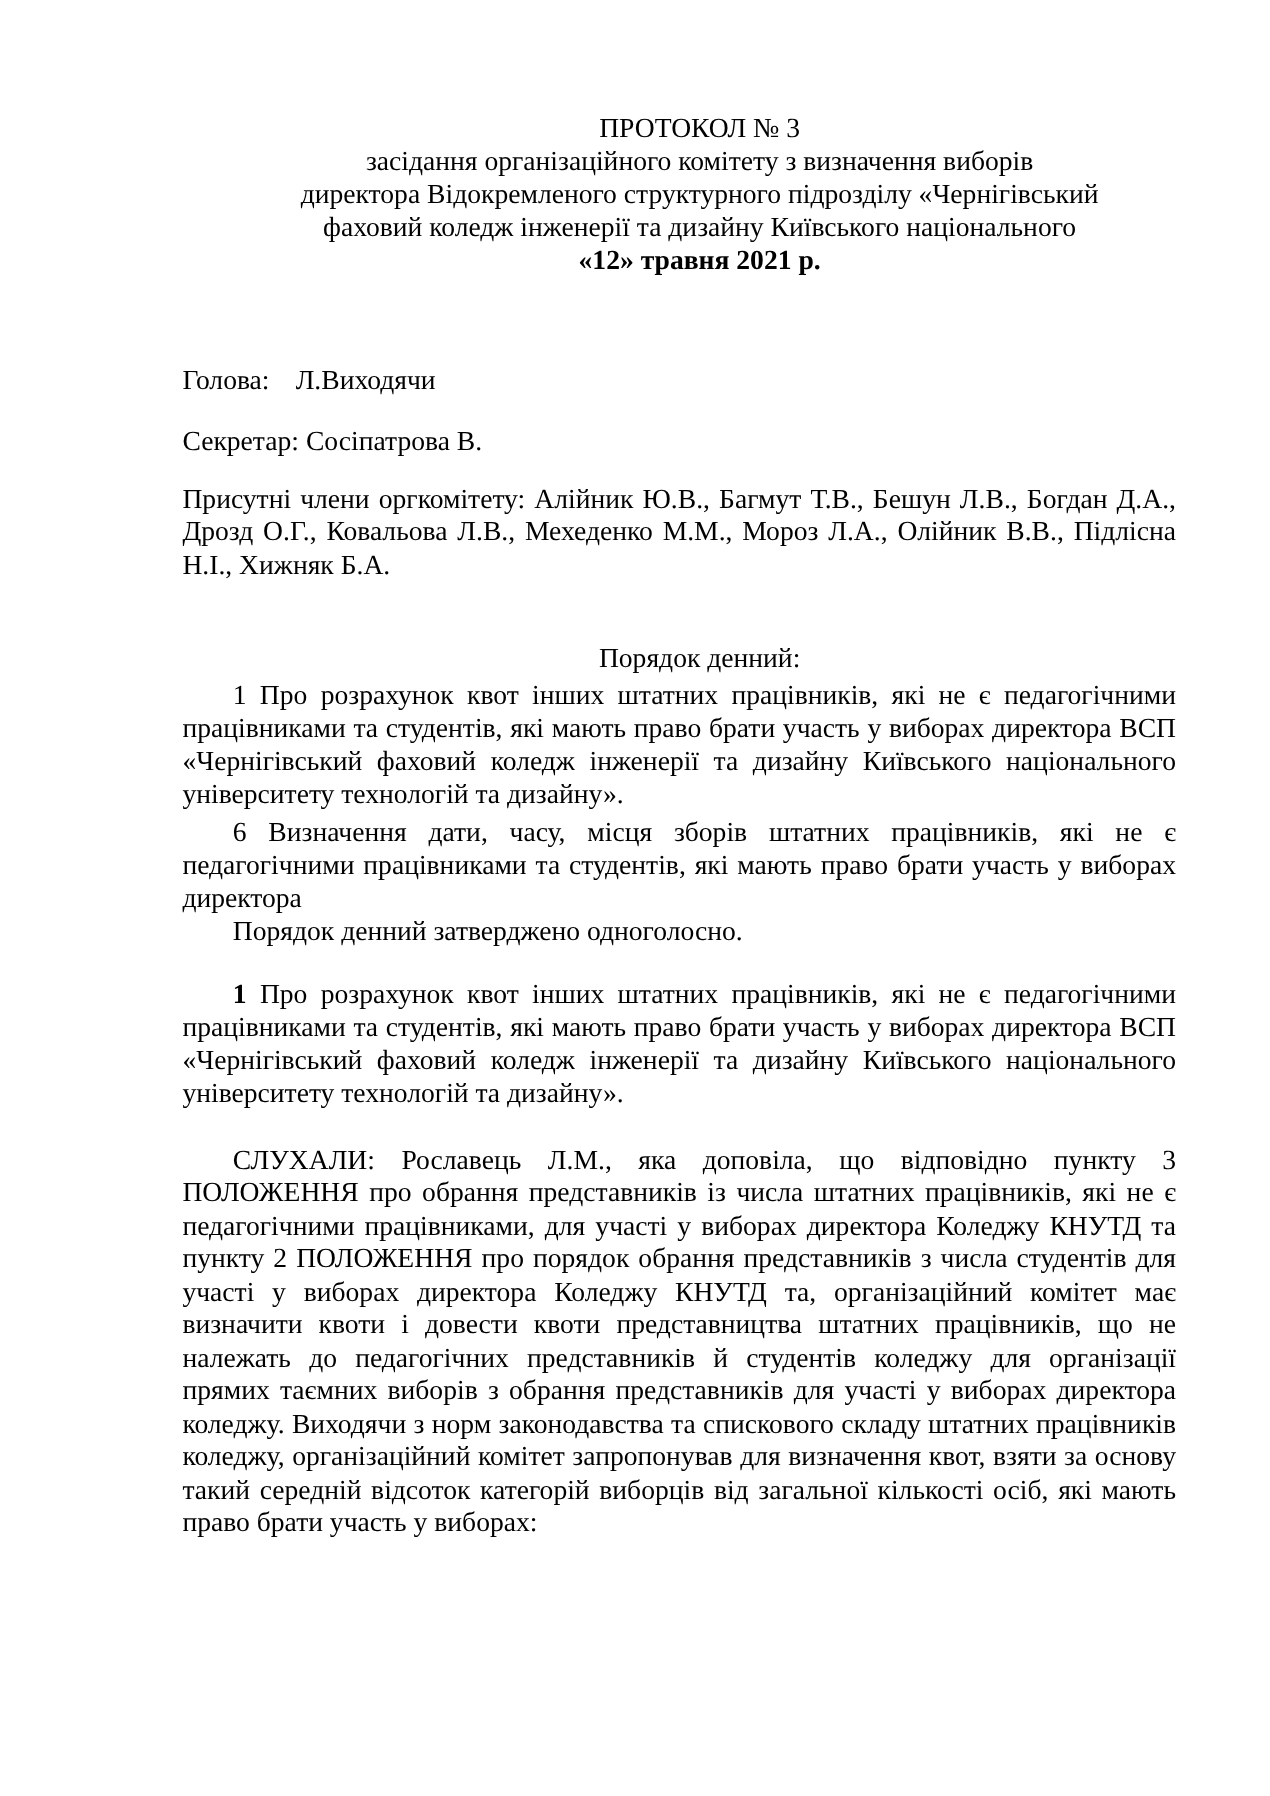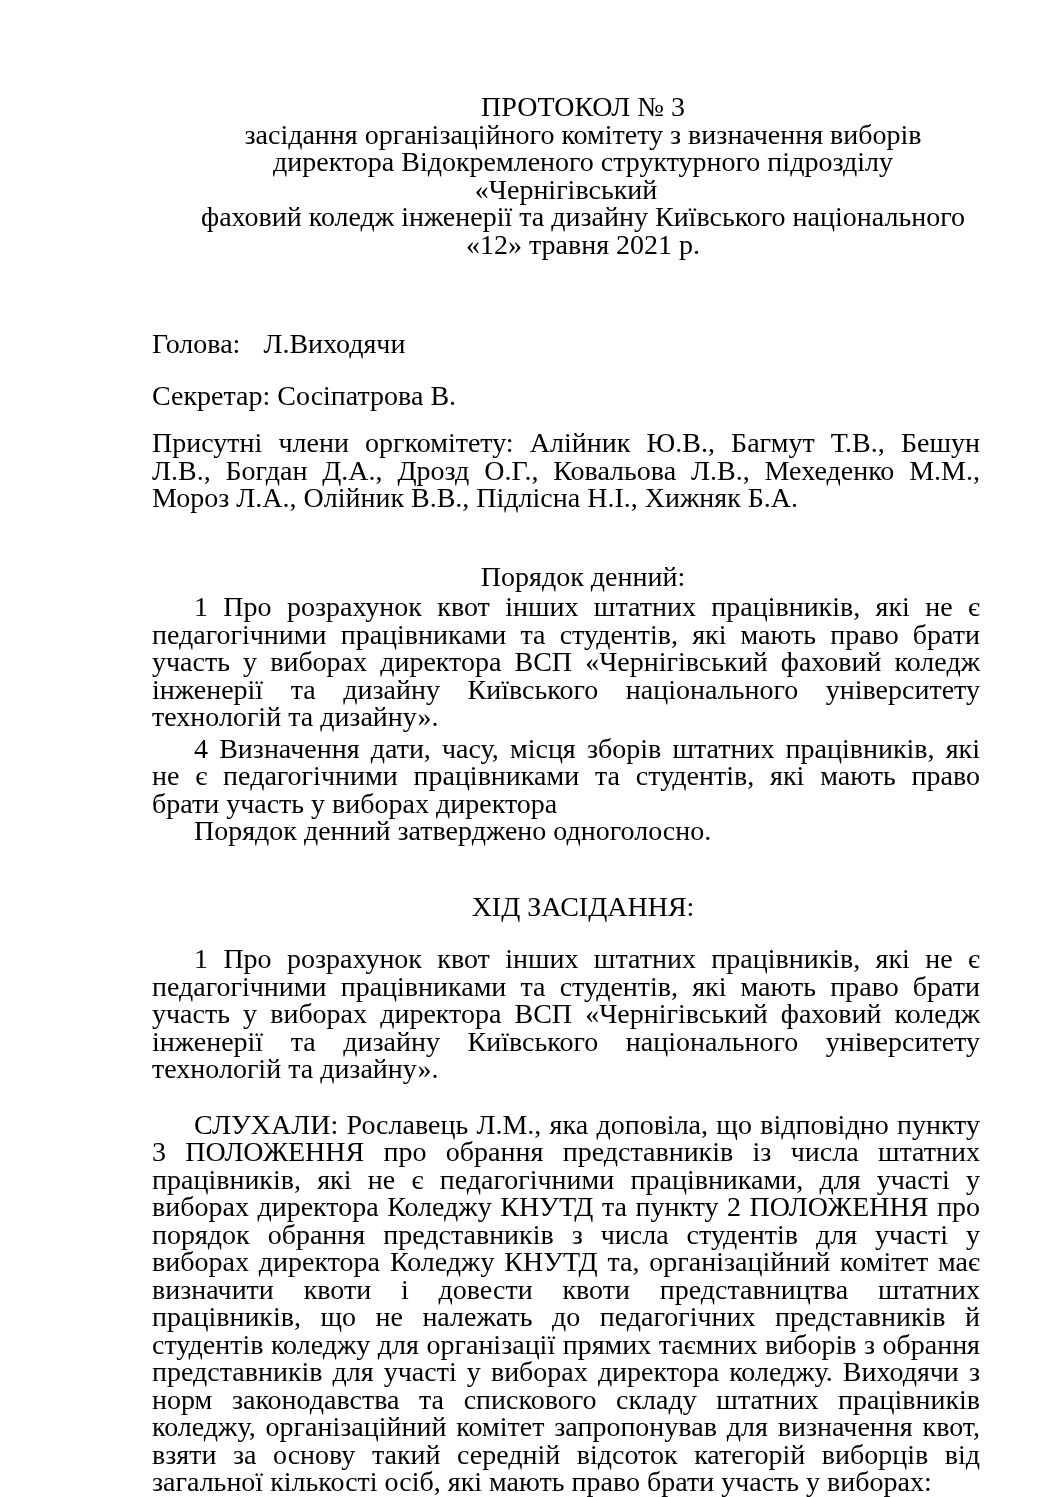--- a/index.html
+++ b/index.html
@@ -9,28 +9,28 @@
     height: 1497px;
     overflow: hidden;
     font-family: "Liberation Serif", "DejaVu Serif", serif;
     color: #000000;
   }
   .page {
     width: 1058px;
     height: 1497px;
     background: #ffffff;
     padding: 93px 78px 0 152px;
-    font-size: 28px;
+    font-size: 23px;
     line-height: 27.5px;
     overflow: hidden;
   }
   .c   { text-align: center; text-indent: 34px; }  
   .j   { text-align: justify; }
   .ind { text-indent: 42px; }
-  .b   { font-weight: normal; }
+  .b   { font-weight: bold; }
   .chair-gap { margin-right: 16px; }
   .mt72 { margin-top: 72px; }
   .mt24 { margin-top: 24px; }
   .mt20 { margin-top: 20px; }
   .mt51 { margin-top: 51px; }
   .mt3  { margin-top: 3px; }
   .mt4  { margin-top: 4px; }
   .mt48 { margin-top: 48px; }
   .mt25 { margin-top: 25px; }
   .mt28 { margin-top: 28px; }
@@ -50,23 +50,22 @@
 
   <p class="mt72"><span class="chair-gap">Голова:</span> <span>Л.Виходячи</span></p>
 
   <p class="mt24"><span>Секретар:</span> <span>Сосіпатрова В.</span></p>
 
   <p class="j mt20">Присутні члени оргкомітету: Алійник Ю.В., Багмут Т.В., Бешун Л.В., Богдан Д.А., Дрозд О.Г., Ковальова Л.В., Мехеденко М.М., Мороз Л.А., Олійник В.В., Підлісна Н.І., Хижняк Б.А.</p>
 
   <div>
     <div class="c mt51">Порядок денний:</div>
     <p class="j ind mt3">1 Про розрахунок квот інших штатних працівників, які не є педагогічними працівниками та студентів, які мають право брати участь у виборах директора ВСП «Чернігівський фаховий коледж інженерії та дизайну Київського національного університету технологій та дизайну».</p>
-    <p class="j ind mt4">4 Визначення дати, часу, місця зборів  штатних працівників, які не є педагогічними працівниками та студентів, які мають право брати участь у виборах директора</p>
+    <p class="j ind mt4">6 Визначення дати, часу, місця зборів  штатних працівників, які не є педагогічними працівниками та студентів, які мають право брати участь у виборах директора</p>
     <p class="ind">Порядок денний затверджено одноголосно.</p>
   </div>
 
   <div>
-    <div class="c b mt48">ХІД ЗАСІДАННЯ:</div>
     <p class="j ind mt25"><span class="b">1</span> <span>Про розрахунок квот інших штатних працівників, які не є педагогічними працівниками та студентів, які мають право брати участь у виборах директора ВСП «Чернігівський фаховий коледж інженерії та дизайну Київського національного університету технологій та дизайну».</span></p>
     <p class="j ind mt28">СЛУХАЛИ: Рославець Л.М., яка доповіла, що відповідно пункту 3 ПОЛОЖЕННЯ про обрання представників із числа штатних працівників, які не є педагогічними працівниками, для участі у виборах директора Коледжу КНУТД та пункту 2 ПОЛОЖЕННЯ про порядок обрання представників з числа студентів для участі у виборах директора Коледжу КНУТД та, організаційний комітет має визначити квоти і довести квоти представництва штатних працівників, що не належать до педагогічних представників й студентів коледжу для організації прямих таємних виборів з обрання представників для участі у виборах директора коледжу. Виходячи з норм законодавства та спискового складу штатних працівників коледжу, організаційний комітет запропонував для визначення квот, взяти за основу такий середній відсоток категорій виборців від загальної кількості осіб, які мають право брати участь у виборах:</p>
   </div>
 
 </div>
 
 </body></html>

